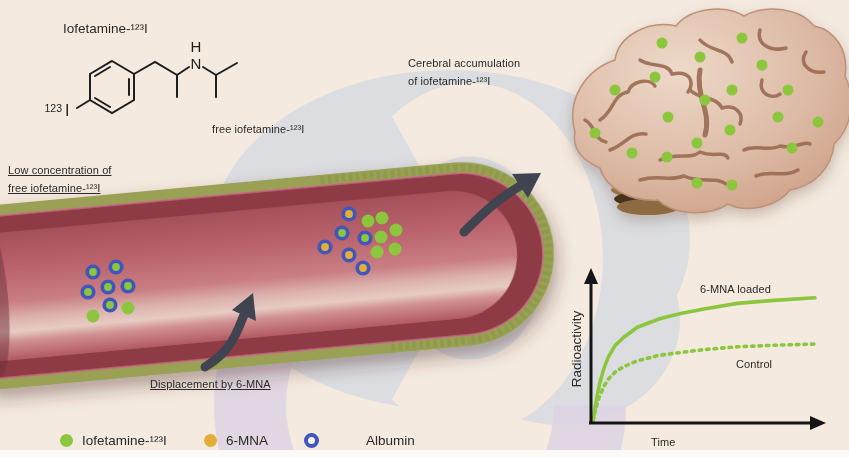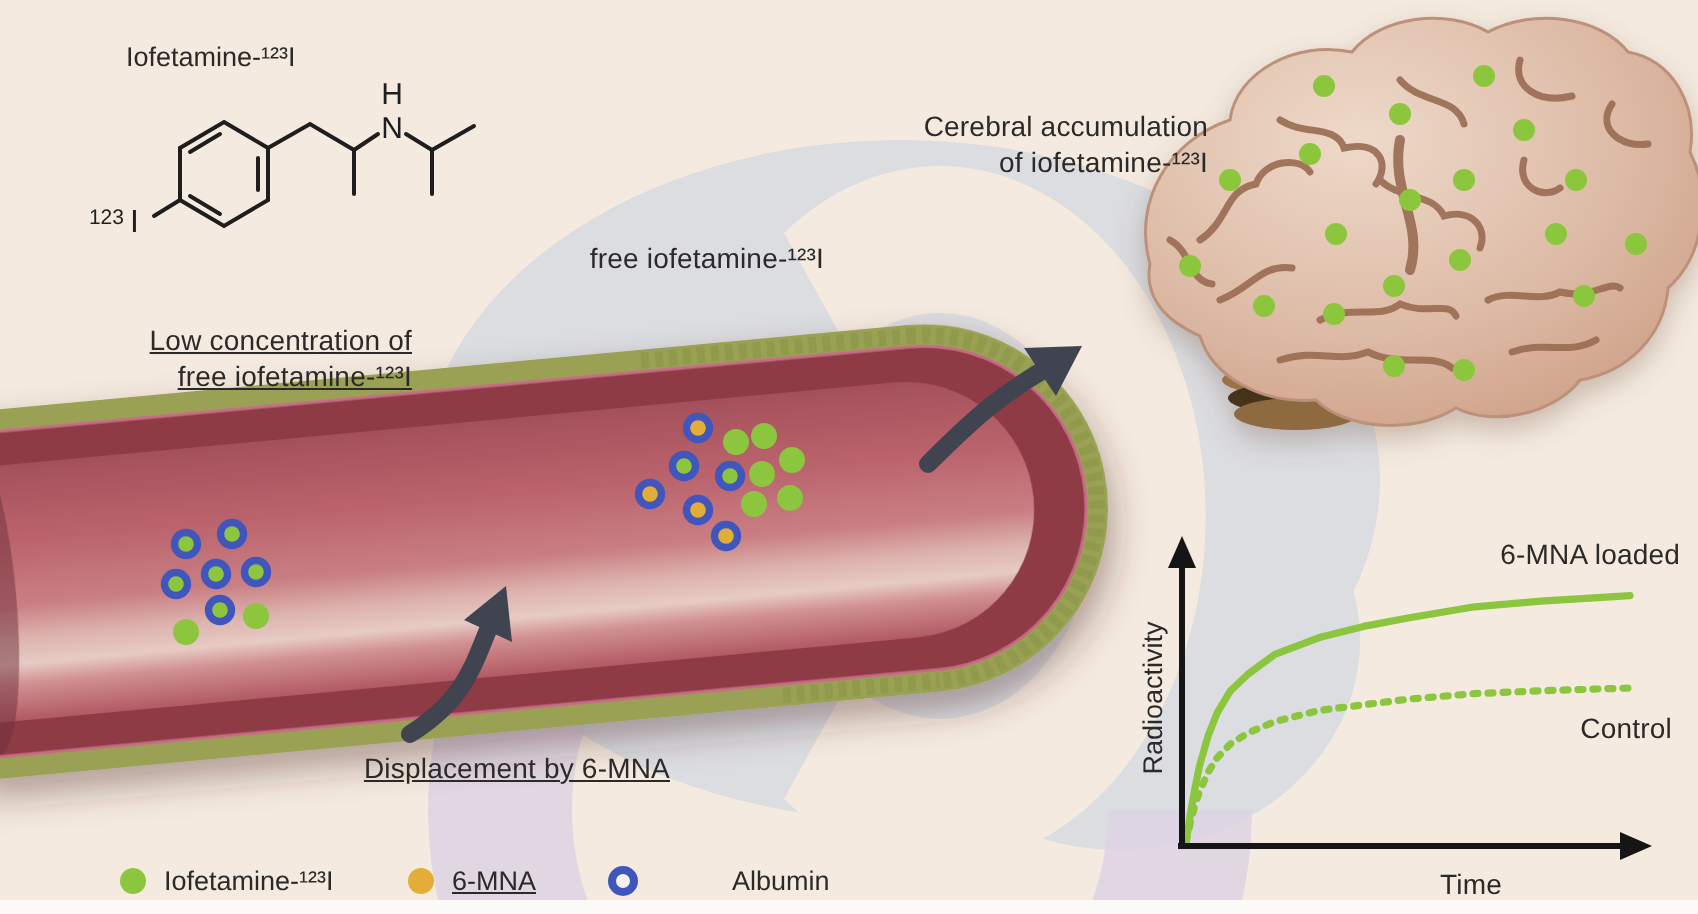--- a/index.html
+++ b/index.html
@@ -1,19 +1,19 @@
 <!DOCTYPE html>
 <html><head>
 <meta charset="utf-8">
 <style>
   html,body{margin:0;padding:0;background:#fff;}
   #canvas{position:relative;width:849px;height:457px;background:#f4eadf;overflow:hidden;
           font-family:"Liberation Sans",sans-serif;color:#2b2a28;}
   #scene{position:absolute;left:0;top:0;}
-  .lbl{position:absolute;font-size:14px;line-height:18px;text-align:right;letter-spacing:.1px;}
+  .lbl{position:absolute;font-size:11px;line-height:18px;text-align:left;letter-spacing:.1px;}
   .lbl .ln{display:block;}
   .title-lbl{position:absolute;font-size:13.5px;}
   .rot-lbl{position:absolute;font-size:13.5px;transform:rotate(-90deg);text-align:center;}
   .legend-item{position:absolute;top:433px;display:flex;align-items:center;gap:9px;font-size:13.5px;}
   .marker{display:inline-block;border-radius:50%;flex:0 0 auto;}
   .marker.green{width:13px;height:13px;background:#8cc63e;}
   .marker.yellow{width:13px;height:13px;background:#e3ae37;}
   .marker.ring{width:7px;height:7px;background:#f7f3ea;border:4px solid #4156bd;}
   #footer-strip{position:absolute;left:0;top:450px;width:849px;height:7px;background:#fbfaf7;}
   svg text{font-family:"Liberation Sans",sans-serif;fill:#1e1e1e;}
@@ -204,30 +204,30 @@
     <span class="ln">free iofetamine-¹²³I</span>
   </div>
 
   <div class="lbl" style="left:408px;top:54px;width:196px;">
     <span class="ln">Cerebral accumulation</span>
     <span class="ln">of iofetamine-¹²³I</span>
   </div>
 
   <div class="lbl" style="left:150px;top:375px;width:185px;text-decoration:underline;">Displacement by 6-MNA</div>
 
-  <div class="lbl" style="left:700px;top:268px;width:140px;">6-MNA loaded</div>
+  <div class="lbl" style="left:700px;top:280px;width:140px;">6-MNA loaded</div>
   <div class="lbl" style="left:736px;top:355px;width:100px;">Control</div>
   <div class="rot-lbl" style="left:512px;top:341px;width:130px;height:16px;">Radioactivity</div>
   <div class="lbl" style="left:651px;top:433px;width:100px;">Time</div>
 
   <div class="legend-item" style="left:60px;">
     <span class="marker green"></span>
     <span>Iofetamine-¹²³I</span>
   </div>
-  <div class="legend-item" style="left:204px;text-decoration:underline;">
+  <div class="legend-item" style="left:204px;">
     <span class="marker yellow"></span>
     <span>6-MNA</span>
   </div>
   <div class="legend-item" style="left:304px;gap:47px;">
     <span class="marker ring"></span>
     <span>Albumin</span>
   </div>
 
   <div id="footer-strip"></div>
 </div>

